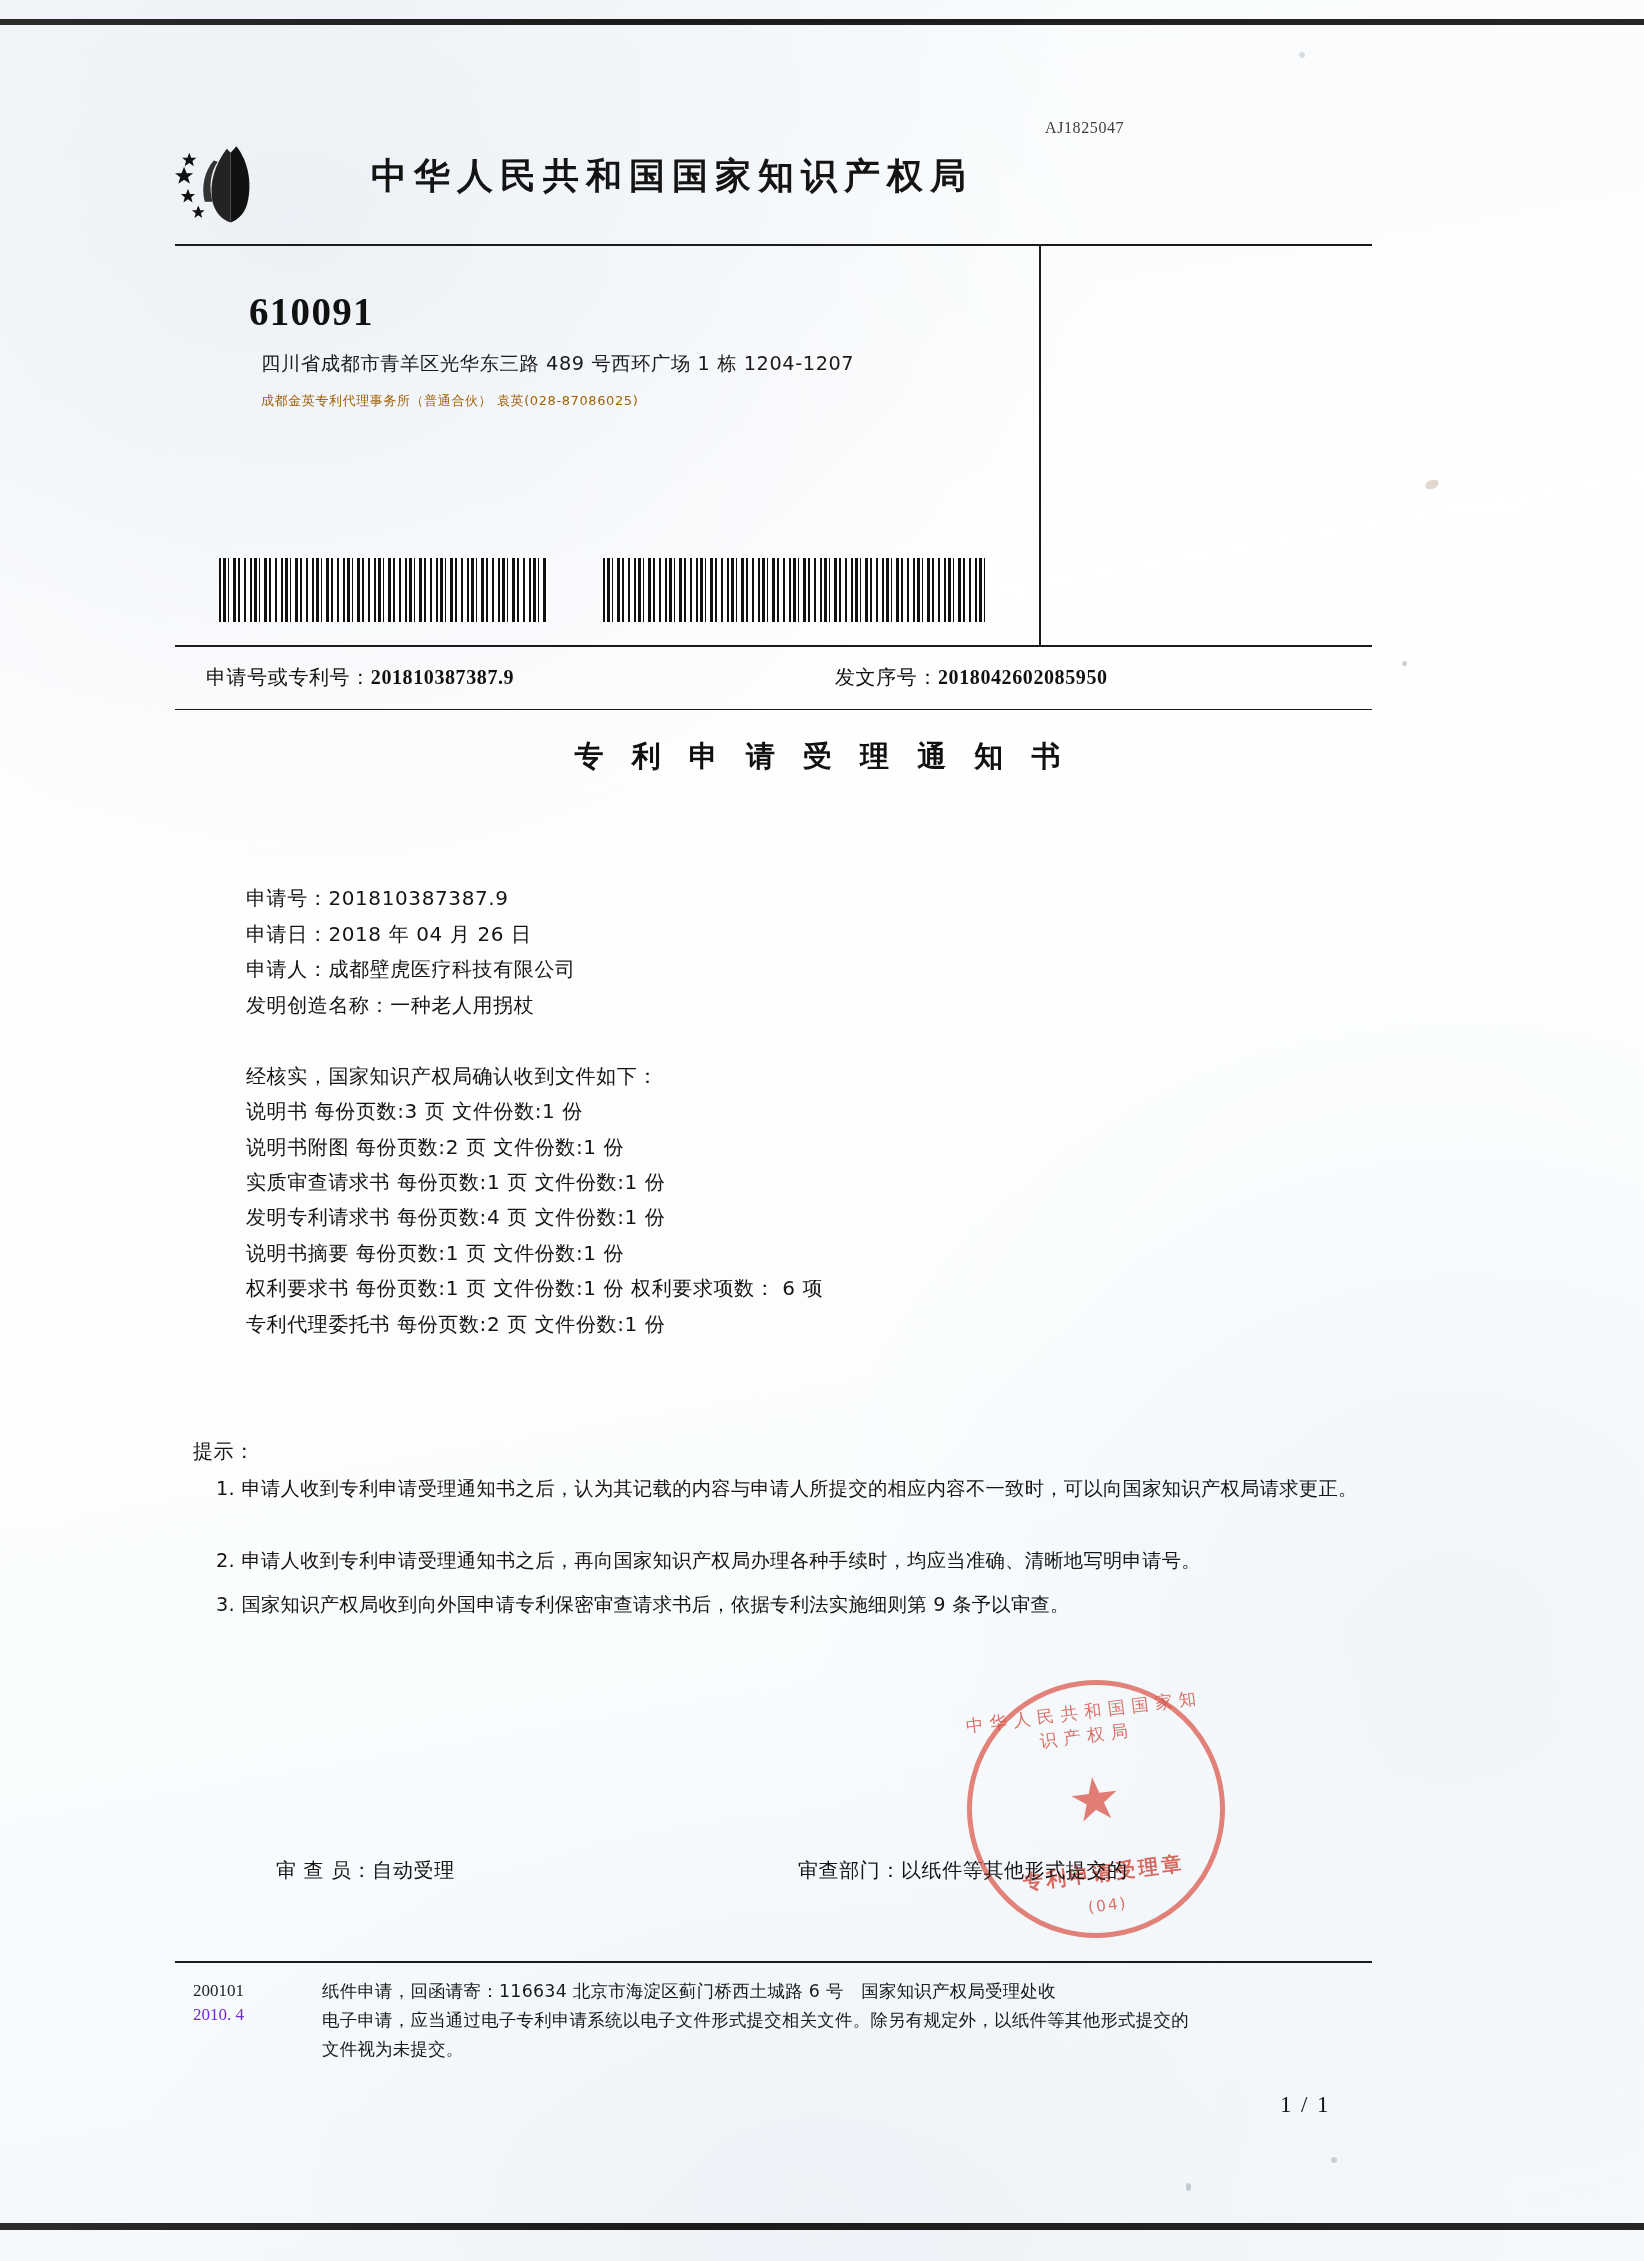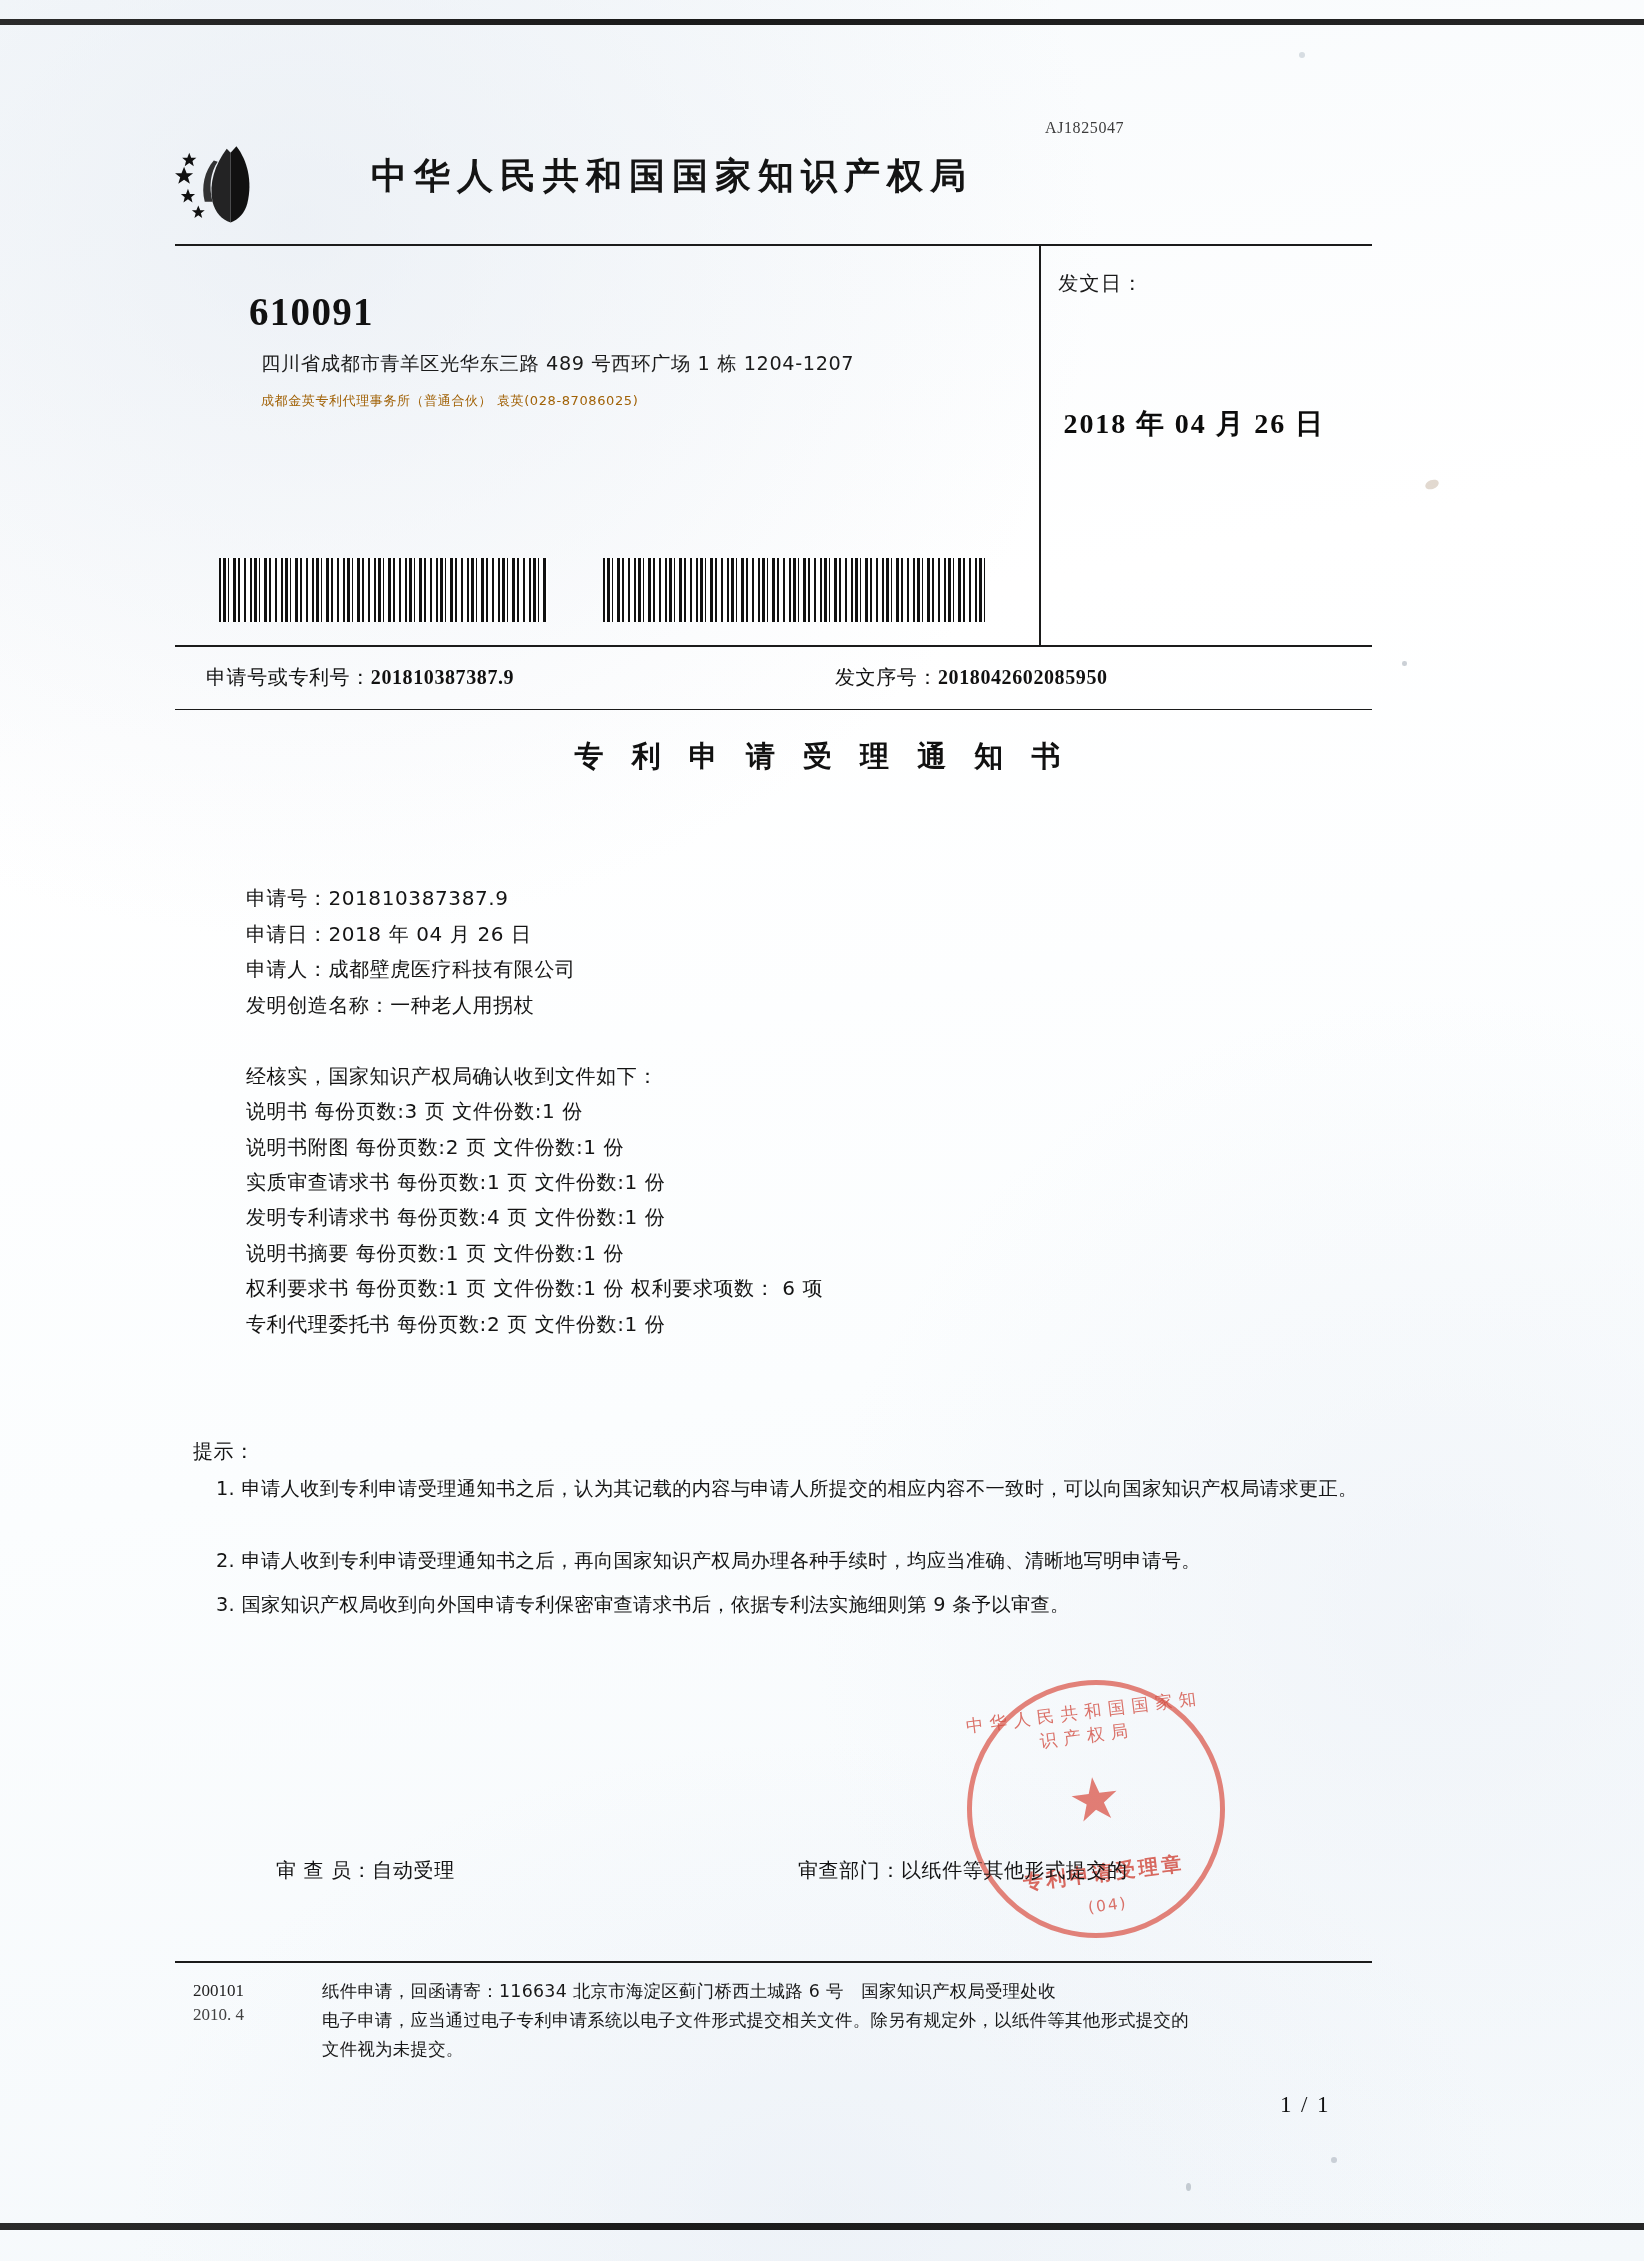--- a/index.html
+++ b/index.html
@@ -297,21 +297,21 @@
     position: absolute;
     left: 0; right: 0; bottom: 18px;
     text-align: center;
     font-size: 15.5px;
     letter-spacing: 1.9px;
     color: rgba(205, 50, 36, 0.8);
   }
 
   
   .f-code-1 { position: absolute; left: 193px; top: 1981px; font-family: "Liberation Serif", serif; font-size: 17px; color: #222; }
-  .f-code-2 { position: absolute; left: 193px; top: 2005px; font-family: "Liberation Serif", serif; font-size: 17px; color: #404040; }
+  .f-code-2 { position: absolute; left: 193px; top: 2005px; font-family: "Liberation Serif", serif; font-size: 17px; color: #6d28d9; }
   .f-line-1 { position: absolute; left: 322px; top: 1979px; font-size: 17.4px; letter-spacing: 0.3px; color: #181818; white-space: nowrap; }
   .f-line-2 { position: absolute; left: 322px; top: 2008px; width: 1045px; font-size: 17.4px; letter-spacing: 0.3px; color: #181818; }
   .f-line-3 { position: absolute; left: 322px; top: 2037px; font-size: 17.4px; letter-spacing: 0.3px; color: #181818; white-space: nowrap; }
 
   .pageno {
     position: absolute;
     left: 1280px; top: 2092px;
     font-family: "Liberation Serif", serif;
     font-size: 23px;
     color: #111;
@@ -358,24 +358,20 @@
 
   <div class="org-title">中华人民共和国国家知识产权局</div>
 
   <div class="hr hr-1"></div>
   <div class="vr-1"></div>
 
   <div class="postcode">610091</div>
   <div class="addr-line1">四川省成都市青羊区光华东三路 489 号西环广场 1 栋 1204-1207</div>
   <div class="addr-line2">成都金英专利代理事务所（普通合伙）  袁英(028-87086025)</div>
 
-  <div class="date-cell">
-    <div class="date-label">发文日：</div>
-    <div class="date-value">2018 年 04 月 26 日</div>
-  </div>
 
   <div class="barcode barcode-1">
     <div class="barcode-inner"></div>
   </div>
   <div class="barcode barcode-2">
     <div class="barcode-inner"></div>
   </div>
 
   <div class="hr hr-2"></div>
 

